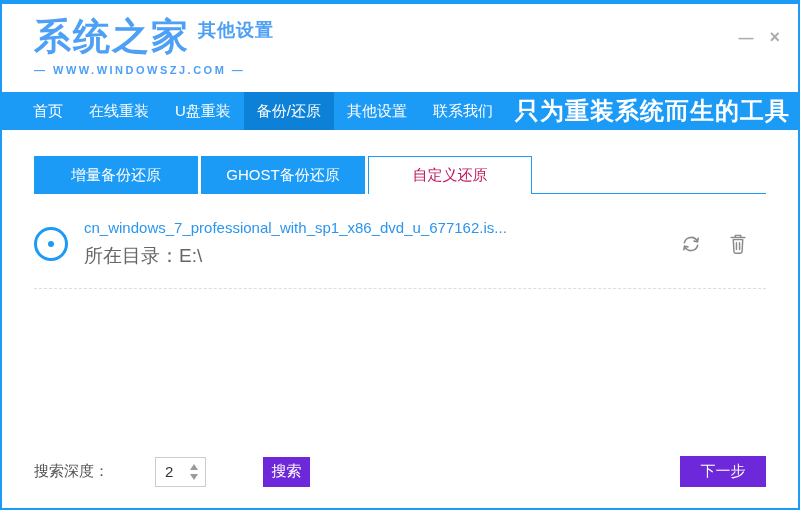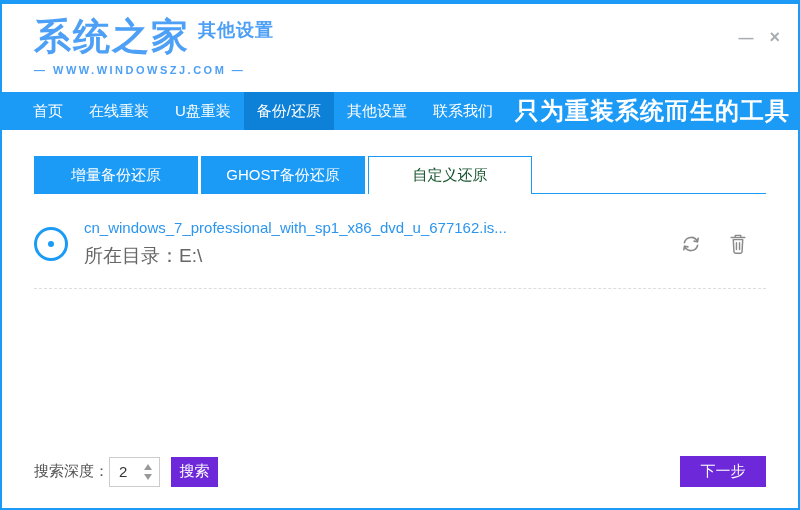--- a/index.html
+++ b/index.html
@@ -27,39 +27,39 @@
   .nav-item { color:#fff; font-size:15px; line-height:38px; padding:0 13px; cursor:pointer; white-space:nowrap; }
   .nav-item.active { background:#0d80d8; }
   .slogan { margin-left:auto; align-self:center; color:#fff; font-size:24px; font-weight:bold; letter-spacing:1px; padding-right:8px; white-space:nowrap; }
 
   
   .content { flex:1; display:flex; flex-direction:column; background:#fff; }
 
   .tabs { display:flex; align-items:stretch; margin:26px 32px 0; height:38px; }
   .tab { width:164px; background:#1b9af6; color:#fff; font-size:15px; text-align:center;
          line-height:38px; margin-right:3px; cursor:pointer; }
-  .tab.active { background:#fff; color:#14532d; border:1px solid #1b9af6; border-bottom:none;
+  .tab.active { background:#fff; color:#be185d; border:1px solid #1b9af6; border-bottom:none;
                 line-height:36px; margin-right:0; }
   .tab-underline { flex:1; border-bottom:1px solid #1b9af6; }
 
   .file-row { margin:0 32px; padding:25px 0 19px; display:flex; align-items:center;
               border-bottom:1px dashed #ddd; cursor:pointer; }
   .disc-icon { flex:0 0 auto; width:34px; height:34px; border:3px solid #1b9af6; border-radius:50%;
                display:flex; align-items:center; justify-content:center; }
   .disc-dot { width:6px; height:6px; border:3px solid #1b9af6; border-radius:50%; }
   .file-info { margin-left:16px; min-width:0; }
   .file-name { color:#2c95ee; font-size:15px; white-space:nowrap; }
   .file-path { color:#666; font-size:19px; margin-top:7px; }
   .file-actions { margin-left:auto; display:flex; align-items:center; gap:26px; padding-right:18px; }
   .action-icon { cursor:pointer; display:block; }
 
   .spacer { flex:1; }
 
   
-  .footer { margin:4px 32px 21px; display:flex; align-items:center; flex:0 0 auto; }
+  .footer { margin:4px 32px 21px; display:flex; align-items:center; flex:0 0 auto;gap:46px; }
   .depth-label { font-size:15px; color:#555; }
   .depth-input { width:51px; height:30px; border:1px solid #ccc; background:#fff;
                  display:flex; align-items:center; }
   .depth-value { flex:1; padding-left:9px; font-size:15px; color:#333; }
   .spinner { display:flex; flex-direction:column; gap:4px; padding-right:7px; }
   .spin { width:0; height:0; border-left:4px solid transparent; border-right:4px solid transparent; cursor:pointer; }
   .spin.up { border-bottom:6px solid #9a9a9a; }
   .spin.down { border-top:6px solid #9a9a9a; }
   .btn { border:none; background:#6d28d9; color:#fff; font-size:15px; cursor:pointer;
          font-family:inherit; display:block; }

